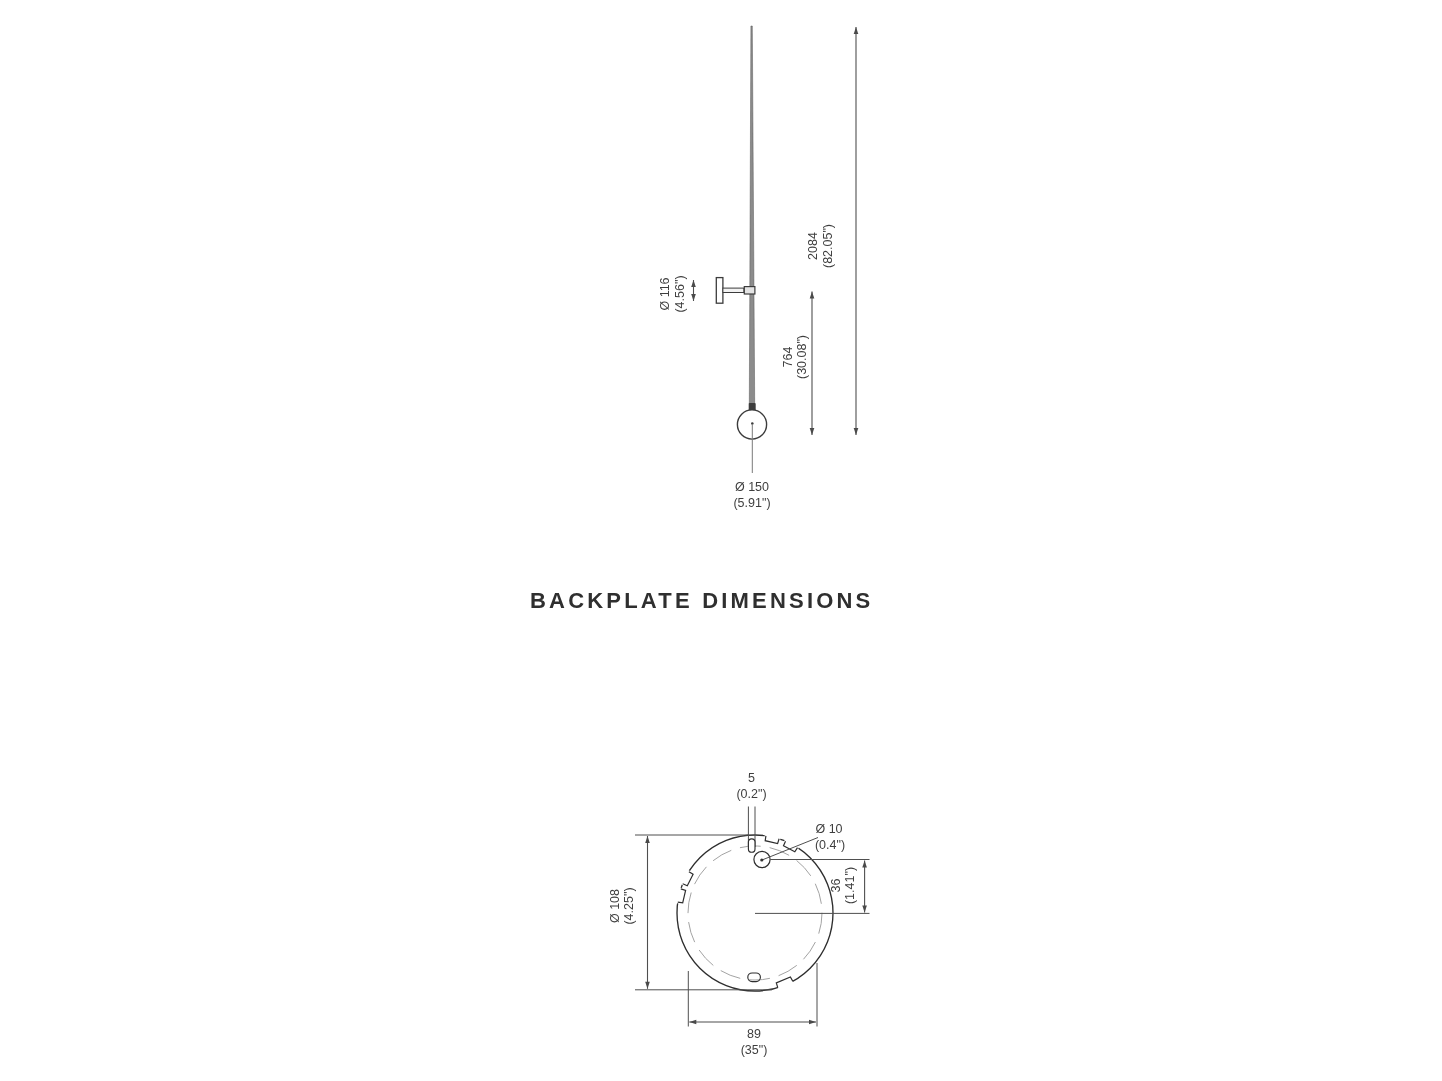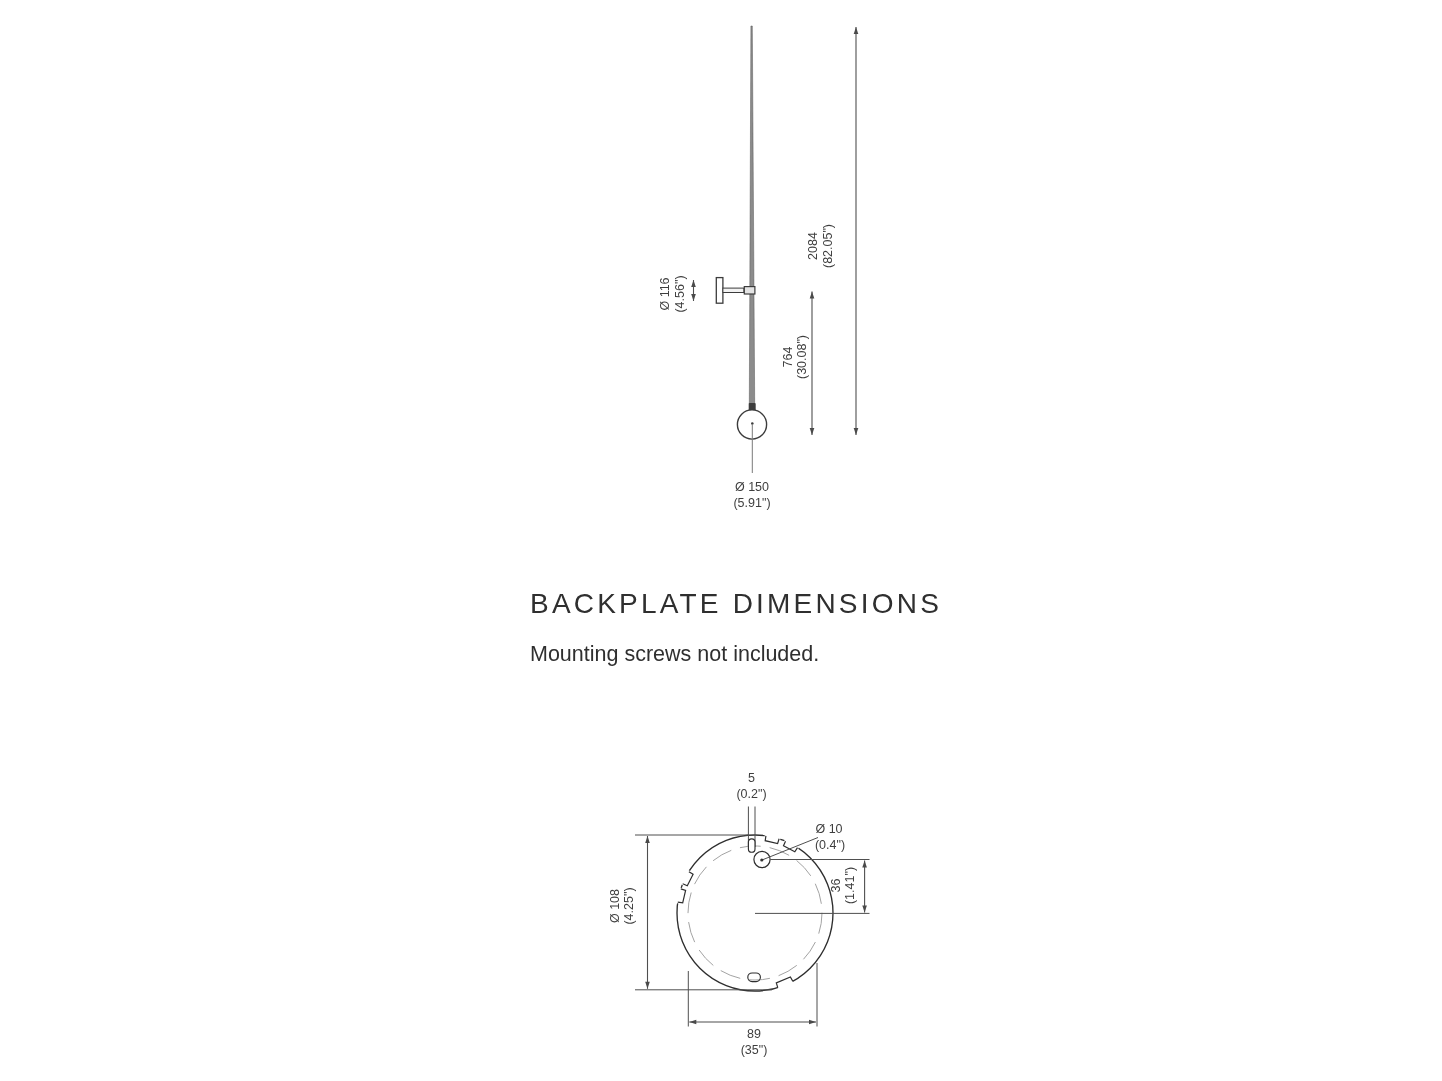--- a/index.html
+++ b/index.html
@@ -15,23 +15,23 @@
   .abs { position: absolute; }
   svg text {
     font-family: "Liberation Sans", sans-serif;
     font-size: 12.5px;
     fill: #3f3f3f;
   }
   .heading {
     position: absolute;
     left: 530px;
     top: 588px;
-    font-size: 28px;
+    font-size: 22px;
     letter-spacing: 3.2px;
-    font-weight: 400;
+    font-weight: 700;
     color: #2f2f2f;
     white-space: nowrap;
   }
   .notes {
     position: absolute;
     left: 530px;
     top: 640px;
     font-size: 21.5px;
     line-height: 28.5px;
     color: #2f2f2f;
@@ -72,21 +72,20 @@
     <line x1="856" y1="27" x2="856" y2="435" stroke="#4f4f4f" stroke-width="1.1" marker-start="url(#ar1)" marker-end="url(#ar1)"></line>
     <text transform="translate(816.5 246) rotate(-90)" text-anchor="middle">2084</text>
     <text transform="translate(831.5 246) rotate(-90)" text-anchor="middle">(82.05")</text>
 
     <text x="752" y="491" text-anchor="middle">Ø 150</text>
     <text x="752" y="507" text-anchor="middle">(5.91")</text>
   </svg>
 
   <h2 class="heading">BACKPLATE DIMENSIONS</h2>
   <div class="notes">
-    <div>Mounting screws not included.</div>
   </div>
 
   <svg class="abs" style="left:590px; top:755px;" width="320" height="326" viewBox="590 755 320 326">
     <defs>
       <marker id="ar2" markerWidth="9" markerHeight="8" refX="7.5" refY="4" orient="auto-start-reverse" markerUnits="userSpaceOnUse">
         <path d="M0.5,1.7 L7.5,4 L0.5,6.3 Z" fill="#4a4a4a"></path>
       </marker>
     </defs>
 
     <circle cx="755" cy="913" r="67" fill="none" stroke="#a3a3a3" stroke-width="1" stroke-dasharray="21 9"></circle>

